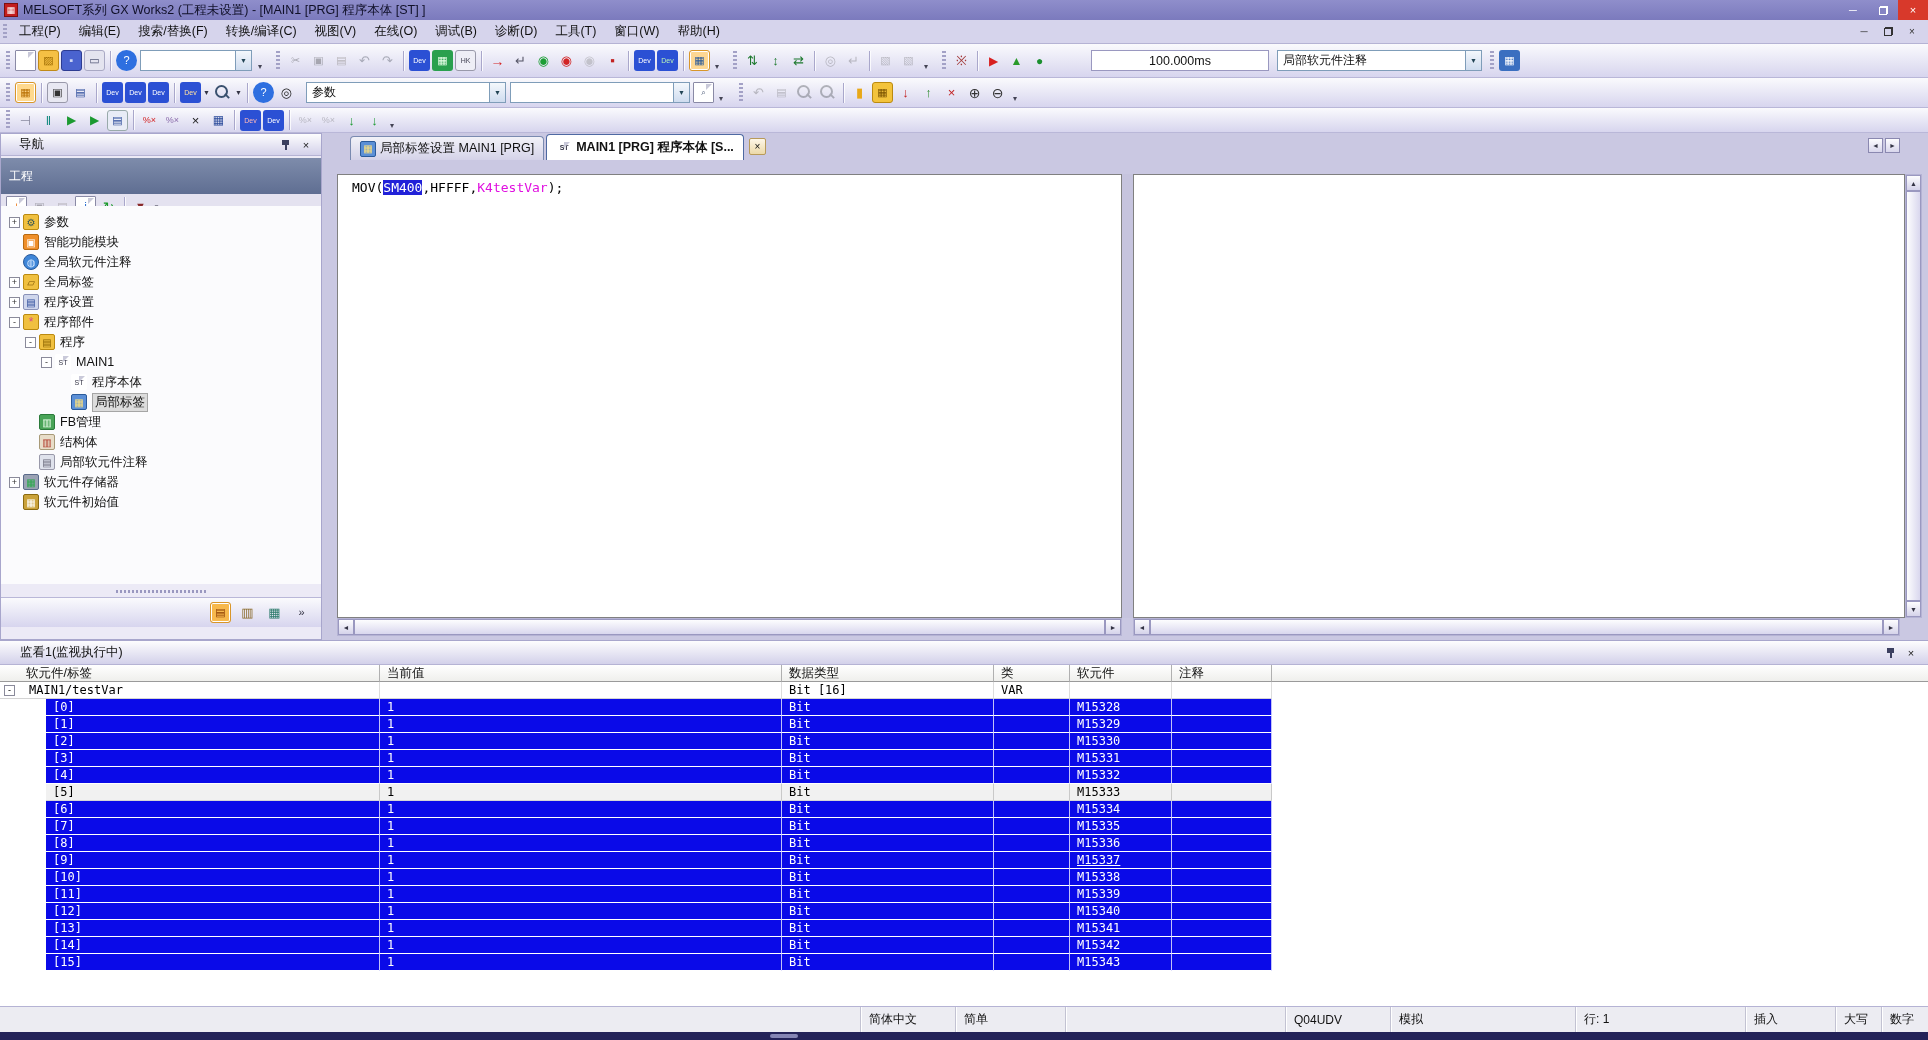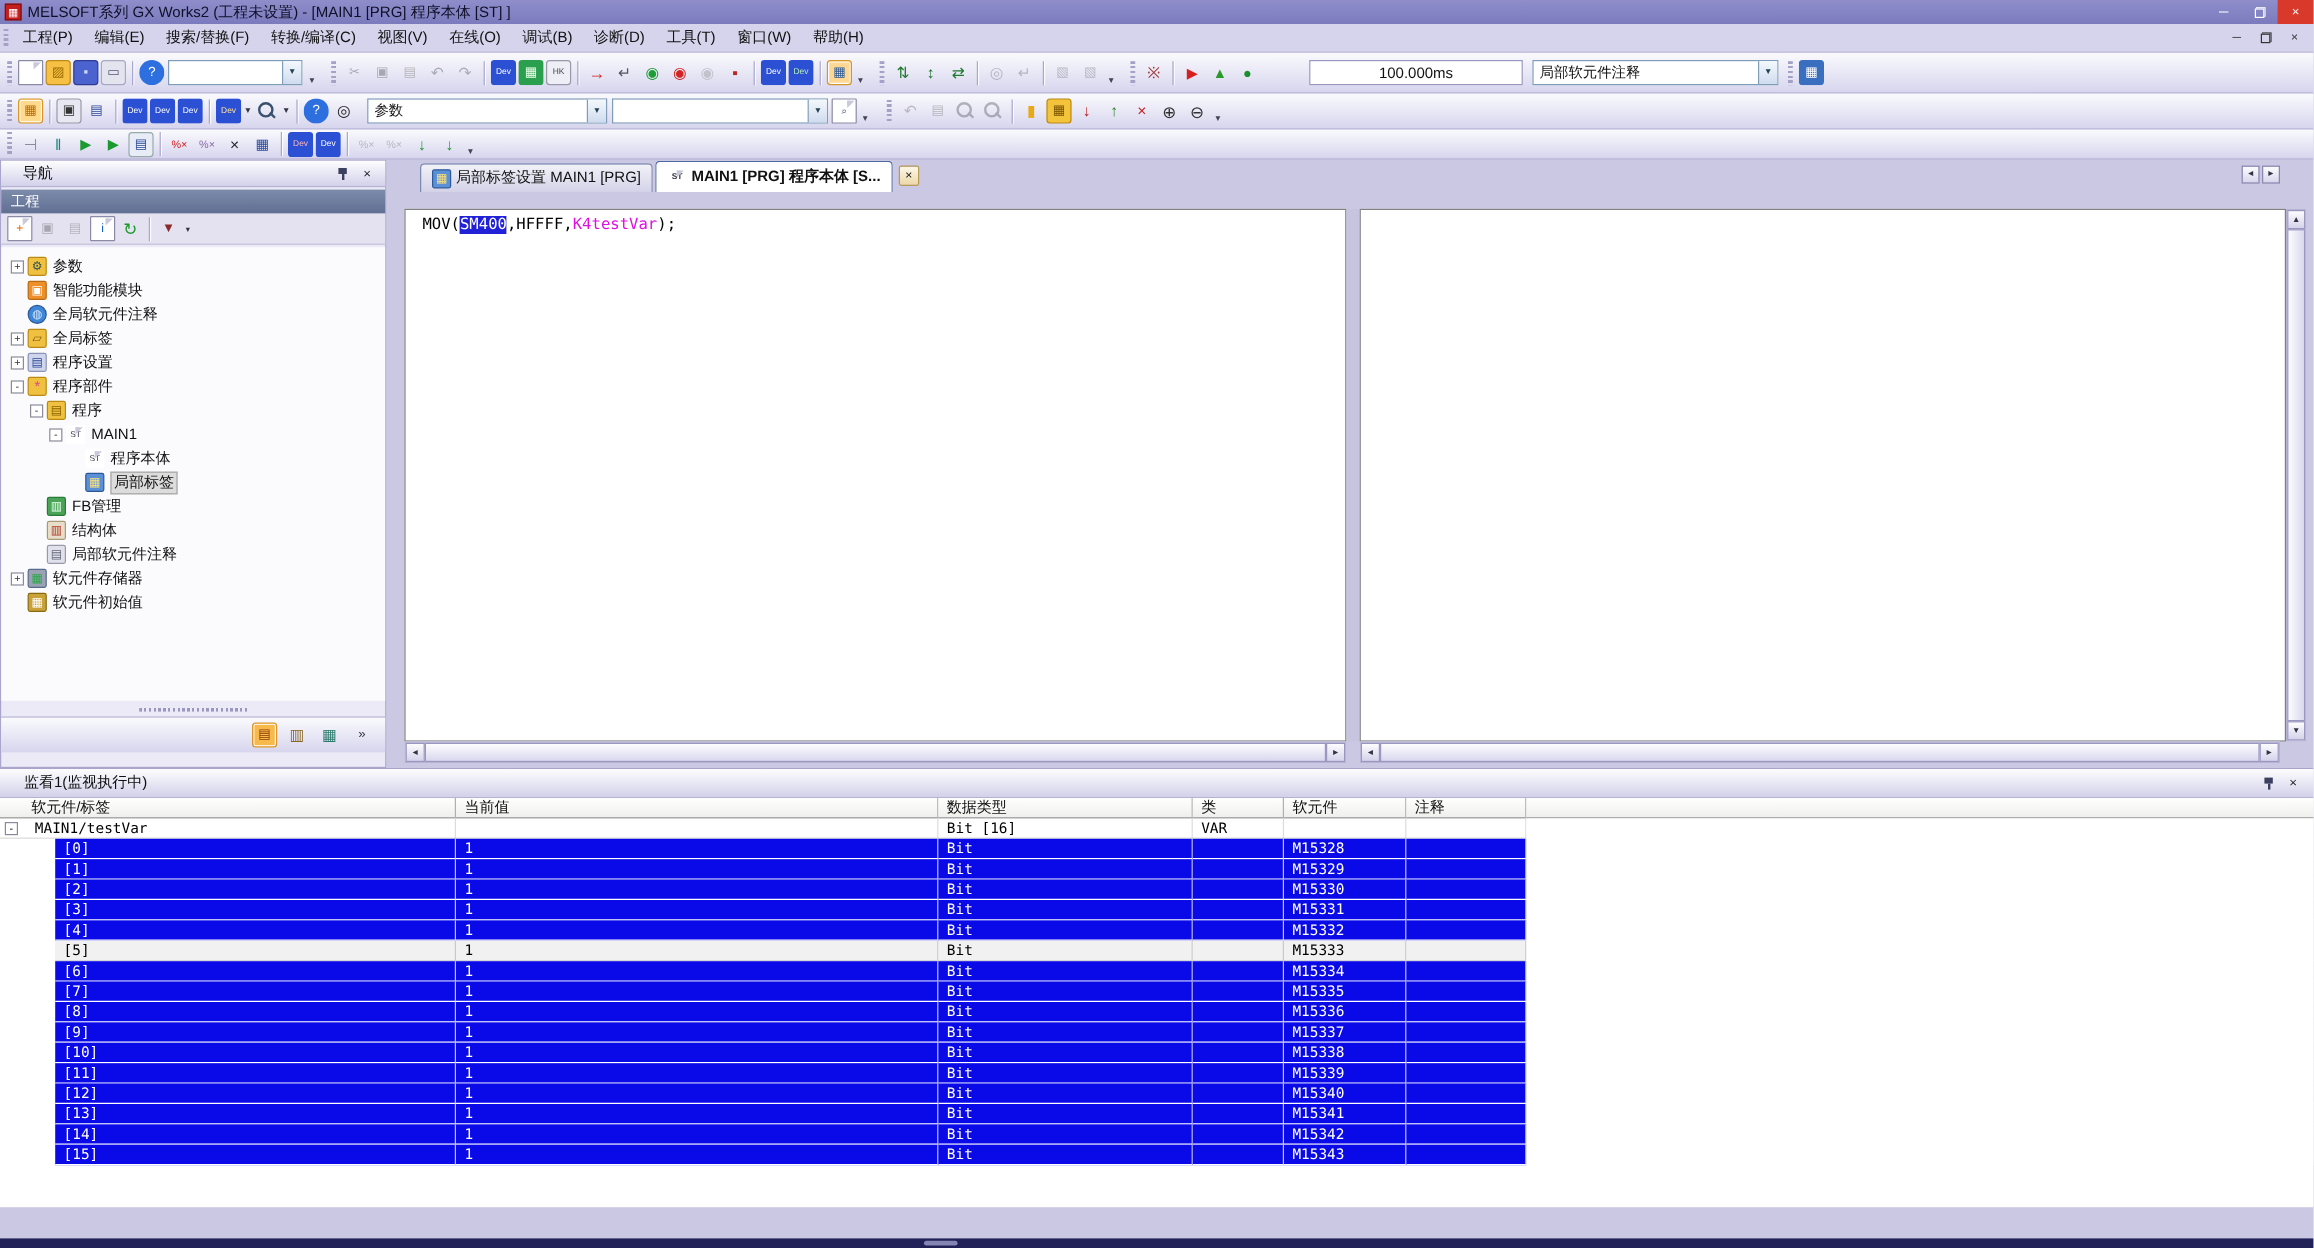--- a/index.html
+++ b/index.html
@@ -60,21 +60,21 @@
   
   #nav { position:absolute; left:0; top:133px; width:322px; height:507px; background:#eceaf6; border:1px solid #a8a6cc; }
   .panel-title { height:22px; background:linear-gradient(#fdfdfe,#d3d1ea); border-bottom:1px solid #b5b3d4;
     display:flex; align-items:center; padding:0 4px; }
   .panel-title .t { margin-left:4px; }
   .ptools { margin-left:auto; display:flex; align-items:center; gap:7px; padding-right:4px; }
   .pin { width:12px; height:12px; position:relative; display:inline-block; }
   .pin::before { content:""; position:absolute; left:2px; top:1px; width:7px; height:5px; background:#3c4060; }
   .pin::after { content:""; position:absolute; left:5px; top:6px; width:2px; height:5px; background:#3c4060; }
   .xbtn { width:14px; height:14px; display:flex; align-items:center; justify-content:center; font-size:11px; color:#222; }
-  #proj-header { height:20px; background:linear-gradient(#7e8cab,#5f6e92); color:#fff; display:flex; align-items:center;
+  #proj-header { height:36px; background:linear-gradient(#7e8cab,#5f6e92); color:#fff; display:flex; align-items:center;
     padding-left:8px; margin-top:2px; font-size:12px; }
   #nav-toolbar { height:26px; display:flex; align-items:center; padding:0 4px; background:#e4e2f0; border-bottom:1px solid #c3c1da; }
   #tree { position:absolute; left:0; top:72px; right:0; bottom:55px; background:#fbfbfd; overflow:hidden; padding-top:6px; }
   .trow { height:20px; display:flex; align-items:center; }
   .texp { width:11px; height:11px; border:1px solid #8a8a9a; background:#fff; font-size:9px; line-height:9px;
     text-align:center; flex:none; margin-right:3px; color:#333; }
   .texp.blank { border:none; background:transparent; }
   .ticon { width:16px; height:16px; border-radius:2px; display:flex; align-items:center; justify-content:center;
     font-size:10px; flex:none; margin-right:5px; border:1px solid transparent; }
   .tlabel { white-space:nowrap; }
@@ -589,21 +589,21 @@
             <div class="wc" style="width: 102px;">M15336</div>
             <div class="wc" style="width: 100px;"></div>
             <div class="fill"></div>
           </div>
           <div class="wrow child on">
             <div class="gutter"></div>
             <div class="wc" style="width: 334px;">[9]</div>
             <div class="wc" style="width: 402px;">1</div>
             <div class="wc" style="width: 212px;">Bit</div>
             <div class="wc" style="width: 76px;"></div>
-            <div class="wc" style="width: 102px;">M15337</div>
+            <div class="wc" style="width: 102px; text-decoration: underline;">M15337</div>
             <div class="wc" style="width: 100px;"></div>
             <div class="fill"></div>
           </div>
           <div class="wrow child on">
             <div class="gutter"></div>
             <div class="wc" style="width: 334px;">[10]</div>
             <div class="wc" style="width: 402px;">1</div>
             <div class="wc" style="width: 212px;">Bit</div>
             <div class="wc" style="width: 76px;"></div>
             <div class="wc" style="width: 102px;">M15338</div>
@@ -657,17 +657,29 @@
             <div class="wc" style="width: 212px;">Bit</div>
             <div class="wc" style="width: 76px;"></div>
             <div class="wc" style="width: 102px;">M15343</div>
             <div class="wc" style="width: 100px;"></div>
             <div class="fill"></div>
           </div>
         </div>
     </div>
   </div>
 
+  <div id="statusbar">
+      <div class="seg first"></div>
+      <div class="seg" style="width: 95px;">简体中文</div>
+      <div class="seg" style="width: 110px;">简单</div>
+      <div class="seg" style="width: 220px;"></div>
+      <div class="seg" style="width: 105px;">Q04UDV</div>
+      <div class="seg" style="width: 185px;">模拟</div>
+      <div class="seg" style="width: 170px;">行: 1</div>
+      <div class="seg" style="width: 90px;">插入</div>
+      <div class="seg" style="width: 46px;">大写</div>
+      <div class="seg" style="width: 47px;">数字</div>
+    </div>
   <div id="bottomstrip">
       <i></i>
     </div>
 
 </div>
 
 </body></html>

